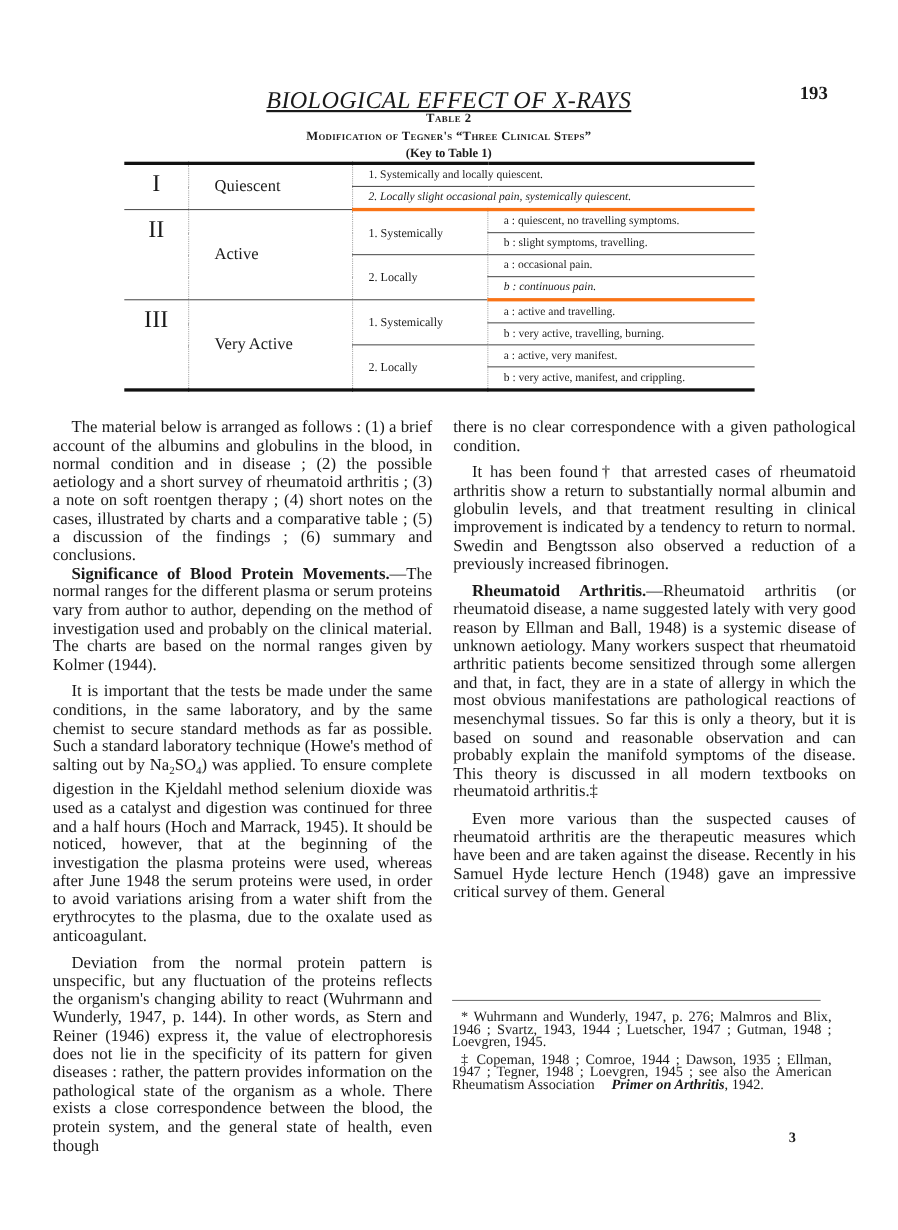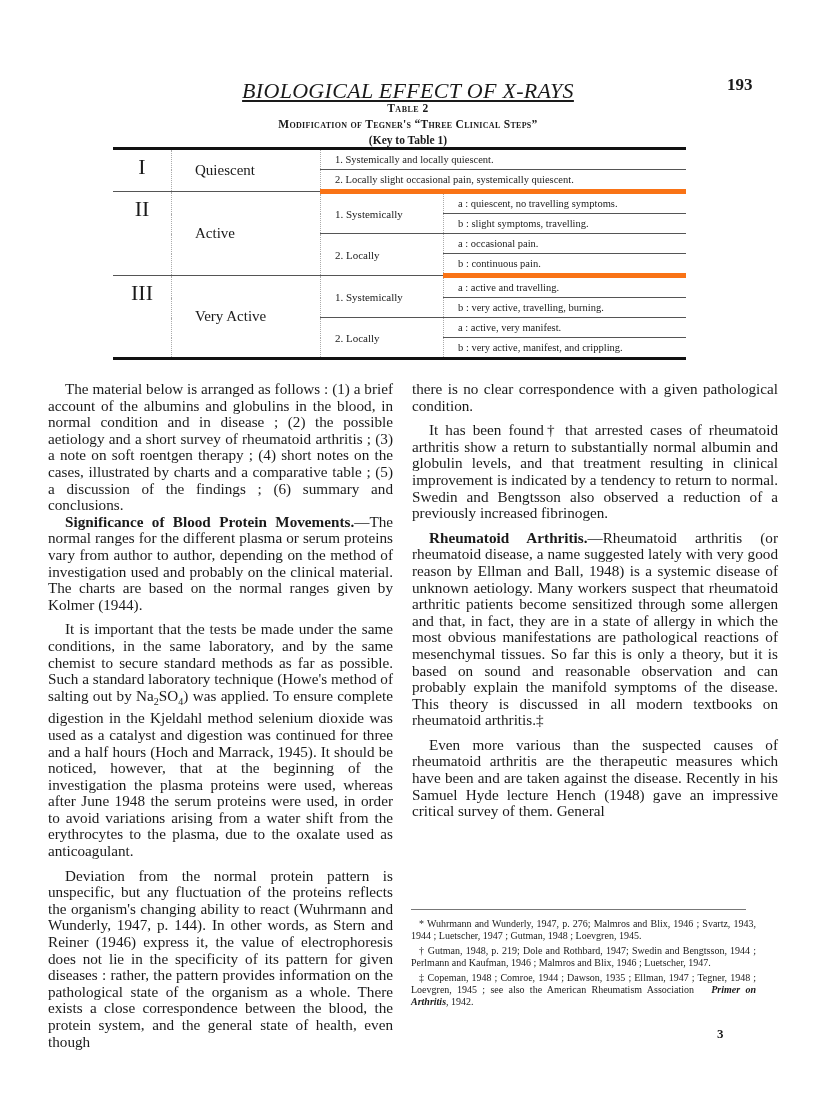--- a/index.html
+++ b/index.html
@@ -35,40 +35,40 @@
     border-right: 1px dotted #aaa; vertical-align: top; padding-top: 4px;
   }
   .steps-table td.state {
     width: 125px; padding-left: 23px; font-size: 15px; border-right: 1px dotted #aaa;
   }
   .steps-table td.sub {
     width: 108px; padding-left: 14px; font-size: 11px; border-right: 1px dotted #aaa;
   }
   .steps-table td.desc { padding-left: 14px; font-size: 10.5px; }
   .steps-table td.full { padding-left: 14px; font-size: 10.5px; margin-top: 12px; }
-  .steps-table tr.group-end td { border-bottom: 5px solid #f97316; }
+  .steps-table tr.group-end td { border-bottom: 3px solid #f97316; font-style: italic; }
 
   .column {
     position: absolute; top: 381px; font-size: 15.2px; line-height: 16.6px;
     text-align: justify;
   }
   .col-left { left: 48px; width: 345px; }
   .col-right { left: 412px; width: 366px; }
   .column p { margin: 0; text-indent: 17px; }
   .column p.gap { margin-top: 8px; }
   .column p.noindent { text-indent: 0; }
   .column .bold { font-weight: bold; }
   .column sub { font-size: 10px; }
 
   .footnote-rule {
     position: absolute; left: 411px; top: 909px; width: 335px; height: 1px; background: #777;
   }
   .footnotes {
     position: absolute; left: 411px; top: 918px; width: 345px;
-    font-size: 10px; line-height: 11.6px; text-align: justify;
+    font-size: 13px; line-height: 11.6px; text-align: justify;
   }
   .footnotes p { margin: 0 0 4px 0; text-indent: 8px; }
   .footnotes i { font-style: italic; font-weight: bold; margin-left: 12px; }
   .signature {
     position: absolute; top: 1026px; left: 717px; font-size: 13px; font-weight: bold;
   }
 </style>
 </head>
 <body>
 
@@ -136,17 +136,16 @@
 <div class="column col-right">
   <p class="noindent">there is no clear correspondence with a given pathological condition.</p>
   <p class="gap">It has been found† that arrested cases of rheumatoid arthritis show a return to substantially normal albumin and globulin levels, and that treatment resulting in clinical improvement is indicated by a tendency to return to normal.  Swedin and Bengtsson also observed a reduction of a previously increased fibrinogen.</p>
   <p class="gap"><span class="bold">Rheumatoid Arthritis.</span><span>—Rheumatoid arthritis (or rheumatoid disease, a name suggested lately with very good reason by Ellman and Ball, 1948) is a systemic disease of unknown aetiology.  Many workers suspect that rheumatoid arthritic patients become sensitized through some allergen and that, in fact, they are in a state of allergy in which the most obvious manifestations are pathological reactions of mesenchymal tissues.   So far this is only a theory, but it is based on sound and reasonable observation and can probably explain the manifold symptoms of the disease.   This theory is discussed in all modern textbooks on rheumatoid arthritis.‡</span></p>
   <p class="gap">Even more various than the suspected causes of rheumatoid arthritis are the therapeutic measures which have been and are taken against the disease. Recently in his Samuel Hyde lecture Hench (1948) gave an impressive critical survey of them.   General</p>
 </div>
 
 <div class="footnote-rule"></div>
 <div class="footnotes">
   <p>* Wuhrmann and Wunderly, 1947, p. 276; Malmros and Blix, 1946 ;  Svartz, 1943, 1944 ;  Luetscher, 1947 ;   Gutman, 1948 ; Loevgren, 1945.</p>
-  <p>† Gutman, 1948, p. 219;  Dole and Rothbard, 1947;  Swedin and Bengtsson, 1944 ;  Perlmann and Kaufman, 1946 ;  Malmros and Blix, 1946 ;  Luetscher, 1947.</p>
   <p><span>‡ Copeman, 1948 ;  Comroe, 1944 ;  Dawson, 1935 ;  Ellman, 1947 ;  Tegner, 1948 ;  Loevgren, 1945 ;  see also the American Rheumatism Association </span><i>Primer on Arthritis</i><span>, 1942.</span></p>
 </div>
 
 <div class="signature">3</div>
 
 </body></html>

